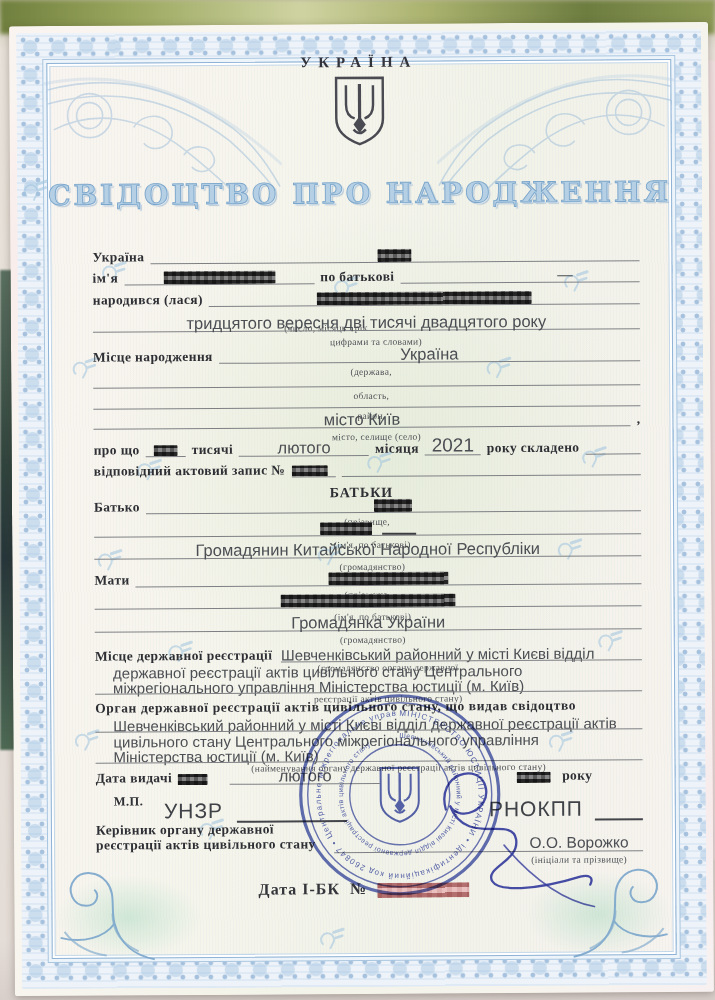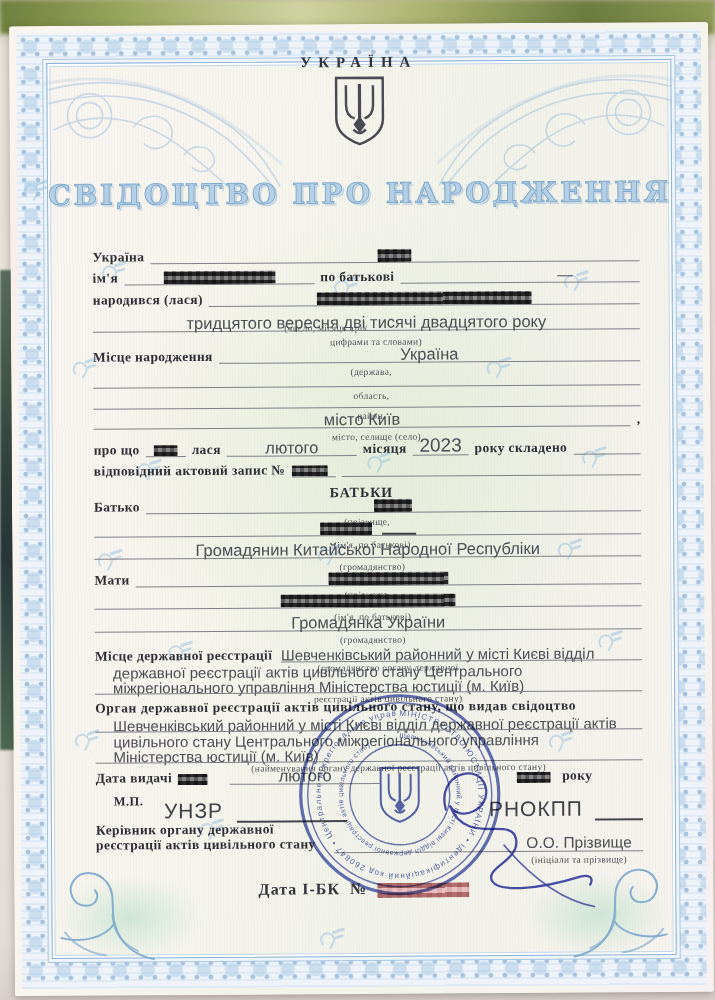--- a/index.html
+++ b/index.html
@@ -323,27 +323,27 @@
           </span>
         <span class="lbl">,</span>
       </div>
       <div class="cap" style="top:409px;left:290px;width:150px">місто, селище (село)</div>
 
       <div class="fr" style="top:415px">
         <span class="lbl">про що</span>
         <span class="fill fillw" style="width:40px">
             <span class="redact sm" style="width:24px"></span>
           </span>
-        <span class="lbl">лася</span>
+        <span class="lbl">тисячі</span>
         <span class="fill fillw" style="width:130px">
             <span class="typed big">лютого</span>
           </span>
         <span class="lbl">місяця</span>
         <span class="fill fillw" style="width:56px">
-            <span class="typed" style="font-size:19px">2023</span>
+            <span class="typed" style="font-size:19px">2021</span>
           </span>
         <span class="lbl">року складено</span>
         <span class="fill"></span>
       </div>
       <div class="fr" style="top:436px">
         <span class="lbl">відповідний актовий запис №</span>
         <span class="fill fillw" style="width:44px;justify-content:flex-start">
             <span class="redact sm" style="width:36px"></span>
           </span>
         <span class="fill"></span>
@@ -433,21 +433,21 @@
       <div style="position:absolute;top:774px;left:150px;right:70px;display:flex;align-items:flex-end">
         <span class="bigsans">УНЗР</span>
         <span class="hline" style="width:110px;margin-left:14px"></span>
         <span style="flex:1"></span>
         <span class="bigsans">РНОКПП</span>
         <span class="hline" style="width:48px;margin-left:12px"></span>
       </div>
 
       <div class="lbl" style="position:absolute;top:798px;left:82px">Керівник органу державної</div>
       <div class="lbl" style="position:absolute;top:813px;left:82px">реєстрації актів цивільного стану</div>
-      <div class="typed" style="position:absolute;top:812px;left:500px;width:130px;text-align:center">О.О. Прізвище</div>
+      <div class="typed" style="position:absolute;top:812px;left:500px;width:130px;text-align:center">О.О. Ворожко</div>
       <div class="rule" style="top:813px;left:320px;right:70px;height:15px"></div>
       <div class="cap" style="top:833px;left:495px;width:140px">(ініціали та прізвище)</div>
 
       <div class="seria">
         <span>Дата І-БК</span>
         <span>№</span>
         <span class="redact red" style="width:92px"></span>
       </div>
     </div>
 

